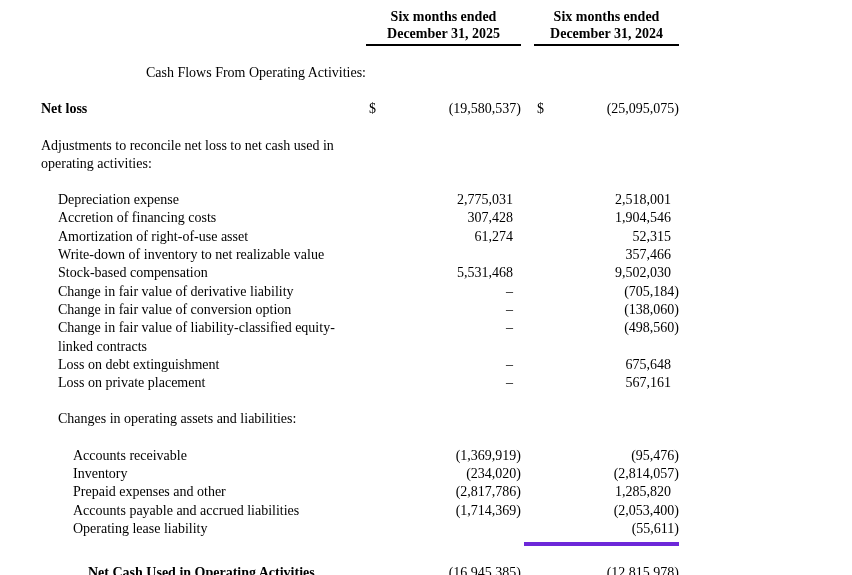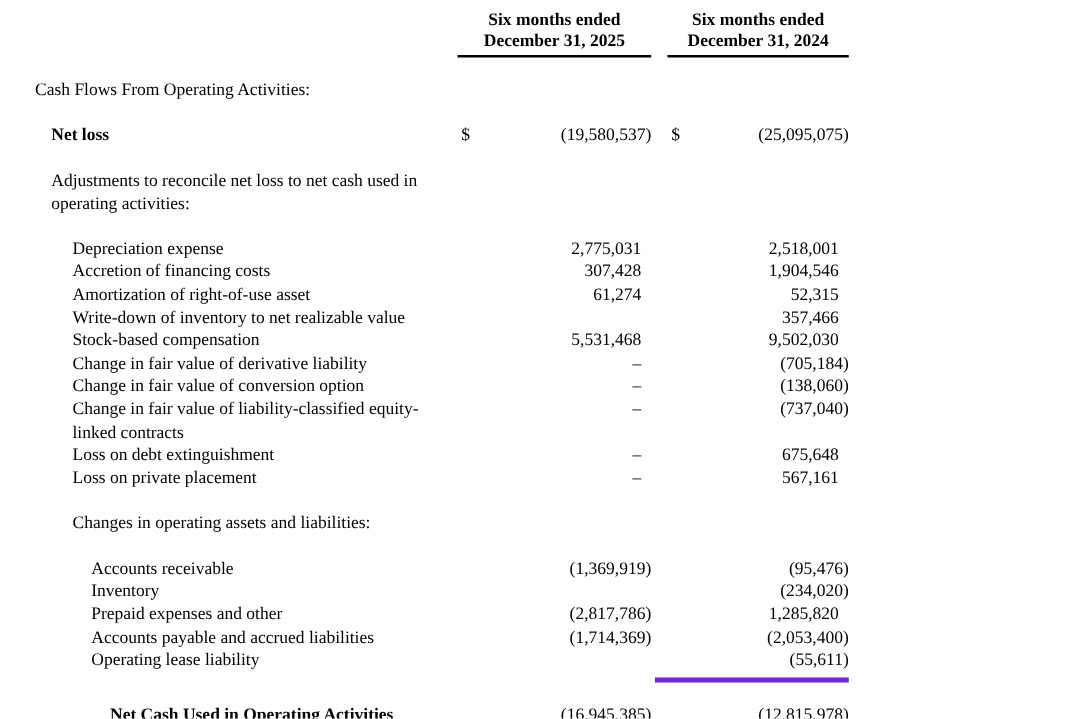--- a/index.html
+++ b/index.html
@@ -25,21 +25,21 @@
     font-weight: bold;
     line-height: 17px;
   }
   .hcol { width: 155px; }
   .hcol.h2024 { width: 145px; margin-left: 13px; }
   .hcol .hline2 { border-bottom: 2px solid #000; padding-bottom: 2px; }
   
   .row { display: flex; align-items: baseline; min-height: 18.3px; margin-right: 21px; }
   .gap { margin-top: 18px; }
   .label { flex: 1; }
-  .i0 .label { padding-left: 28px; }
+  .i0 .label { padding-left: 28px; text-align: right; }
   .i1 .label { padding-left: 41px; }
   .i2 .label { padding-left: 58px; }
   .i3 .label { padding-left: 73px; }
   .i4 .label { padding-left: 88px; }
   .bold-label .label { font-weight: bold; }
   .col { display: flex; align-self: stretch; align-items: baseline; }
   .col1 { width: 155px; }
   .col2 { width: 145px; margin-left: 13px; }
   .cur { margin-right: auto; padding-left: 3px; }
   .amt { margin-left: auto; white-space: nowrap; }
@@ -153,21 +153,21 @@
         <span class="amt">(138,060)</span>
       </div>
   </div>
 
   <div class="row i2">
     <div class="label">Change in fair value of liability-classified equity-linked contracts</div>
     <div class="col col1">
         <span class="amt inset">–</span>
       </div>
     <div class="col col2">
-        <span class="amt">(737,040)</span>
+        <span class="amt">(498,560)</span>
       </div>
   </div>
 
   <div class="row i2">
     <div class="label">Loss on debt extinguishment</div>
     <div class="col col1">
         <span class="amt inset">–</span>
       </div>
     <div class="col col2">
         <span class="amt inset">675,648</span>
@@ -198,20 +198,23 @@
     <div class="col col2">
         <span class="amt">(95,476)</span>
       </div>
   </div>
 
   <div class="row i3">
     <div class="label">Inventory</div>
     <div class="col col1">
         <span class="amt">(234,020)</span>
       </div>
+    <div class="col col2">
+        <span class="amt">(2,814,057)</span>
+      </div>
   </div>
 
 
   <div class="row i3">
     <div class="label">Prepaid expenses and other</div>
     <div class="col col1">
         <span class="amt">(2,817,786)</span>
       </div>
     <div class="col col2">
         <span class="amt inset">1,285,820</span>

